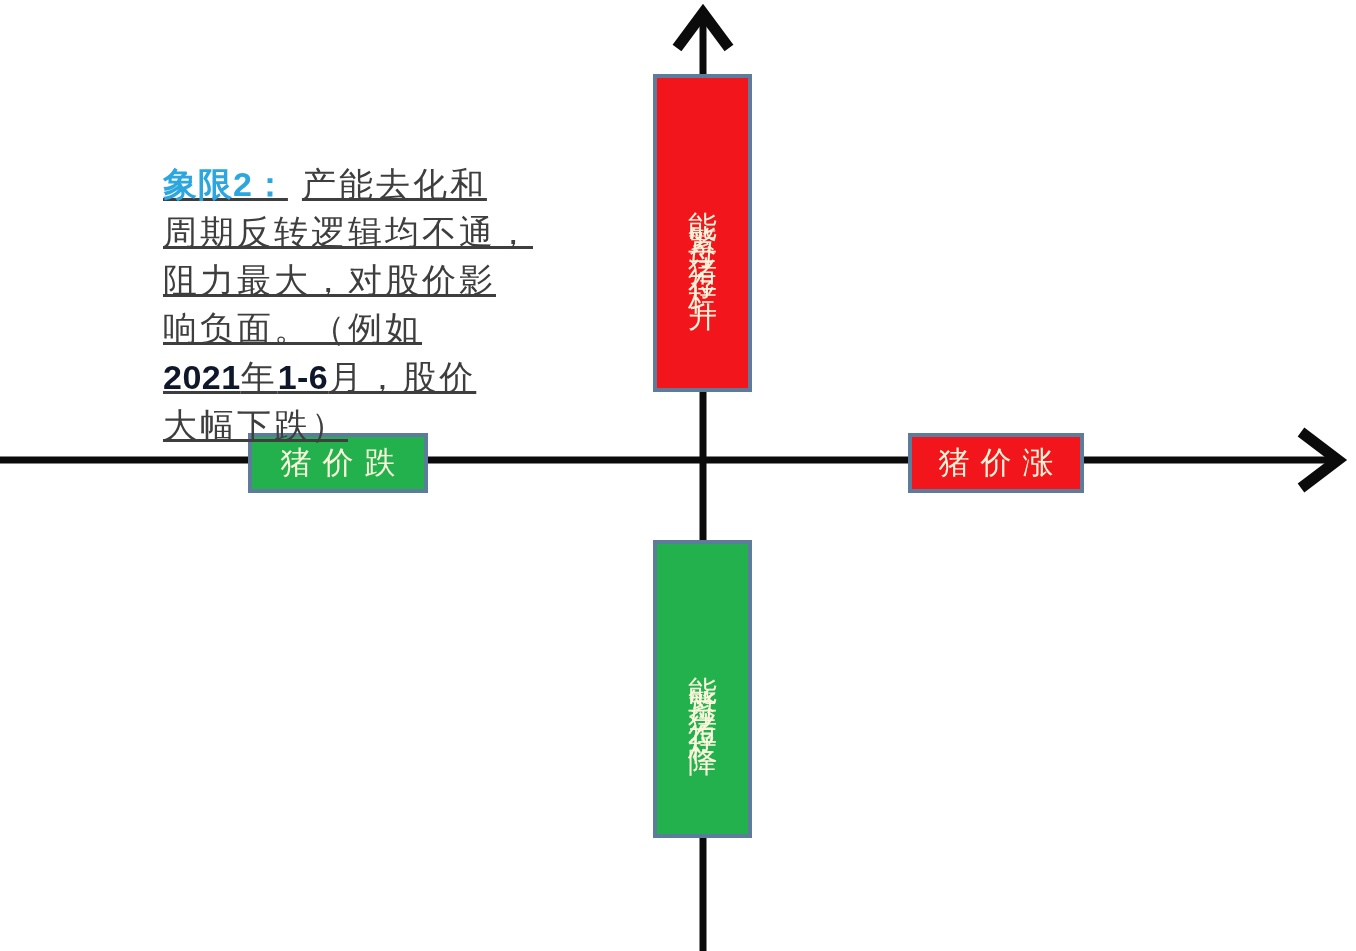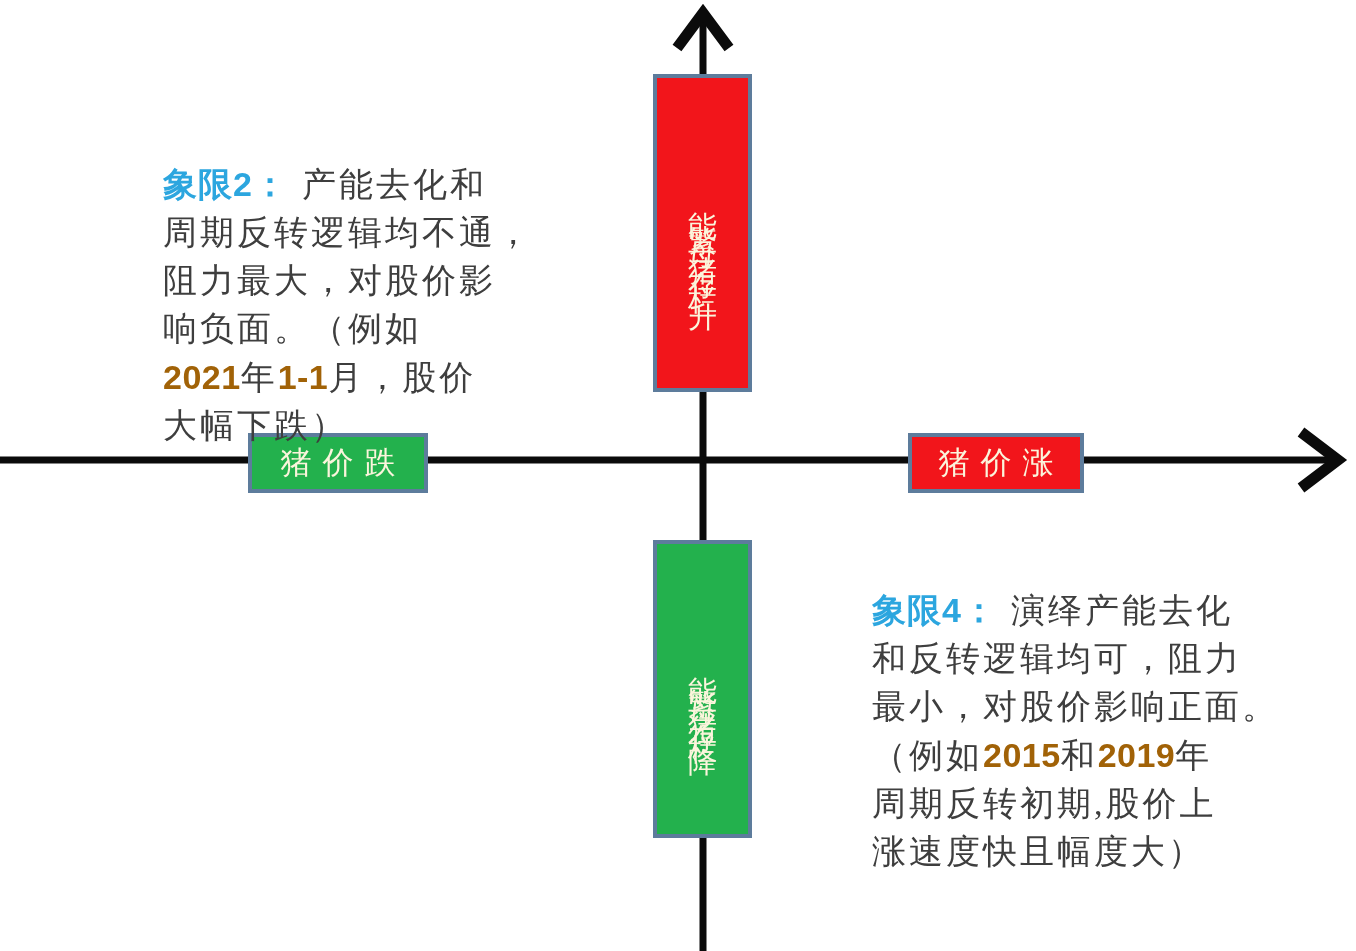--- a/index.html
+++ b/index.html
@@ -71,24 +71,24 @@
   .quad .qlabel {
     color: var(--label-blue, #2CA6DF);
     font-weight: 700;
     font-family: "Liberation Sans", "DejaVu Sans", sans-serif;
     letter-spacing: 1px;
     margin-right: 14px;
   }
   .quad b {
     font-family: "Liberation Sans", "DejaVu Sans", sans-serif;
     font-weight: 700;
-    color: #a16207;
+    color: #0f172a;
     letter-spacing: 0.5px;
   }
-  .quad-2 { left: 163px; top: 112px; width: 470px; }
+  .quad-2 { left: 163px; top: 112px; width: 470px; text-decoration: underline; }
   .quad-1 { left: 869px; top: 118px; width: 450px; }
   .quad-3 { left: 192px; top: 564px; width: 430px; }
   .quad-4 { left: 872px; top: 538px; width: 470px; }
 </style>
 </head>
 <body>
 
 <div class="canvas">
 
   <svg class="axes" viewBox="0 0 1356 951" xmlns="http://www.w3.org/2000/svg">
@@ -110,28 +110,20 @@
   </div>
   <div class="axis-box red hbox-right">
     <span class="hlabel">猪价涨</span>
   </div>
 
   <div class="quad quad-2">
     <span class="qlabel">象限2：</span><span>产能去化和
 周期反转逻辑均不通，
 阻力最大，对股价影
 响负面。（例如
-<b>2021</b>年<b>1-1</b>月，股价
+<b>2021</b>年<b>1-6</b>月，股价
 大幅下跌）</span>
   </div>
 
 
 
-  <div class="quad quad-4">
-    <span class="qlabel">象限4：</span><span>演绎产能去化
-和反转逻辑均可，阻力
-最小，对股价影响正面。
-（例如<b>2015</b>和<b>2019</b>年
-周期反转初期,股价上
-涨速度快且幅度大）</span>
-  </div>
 
 </div>
 
 </body></html>

